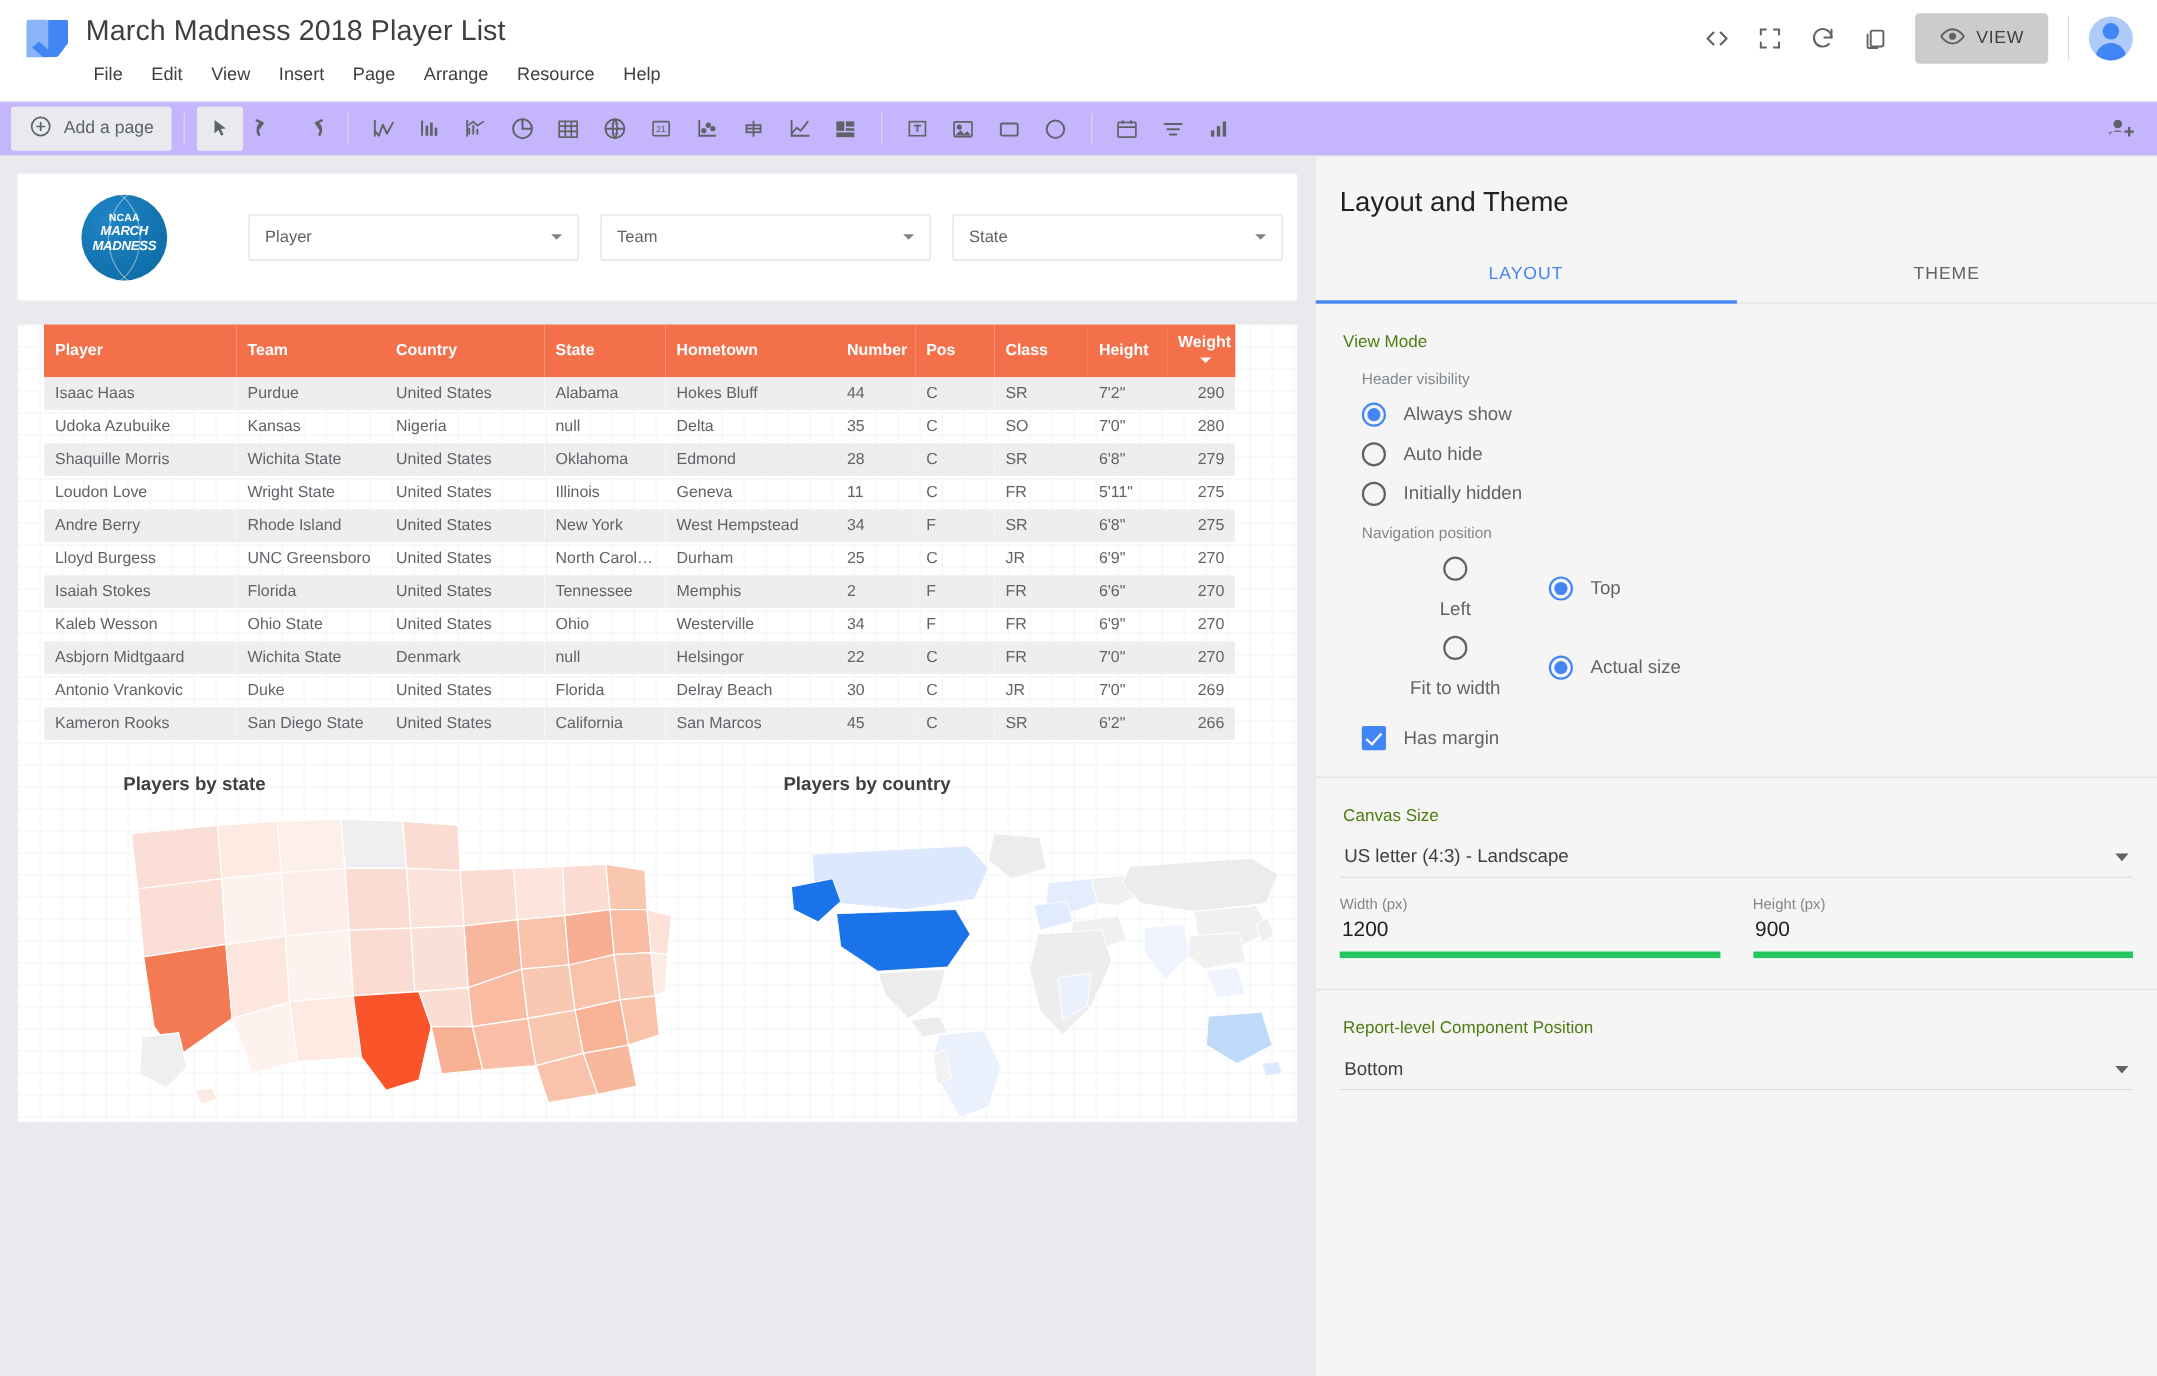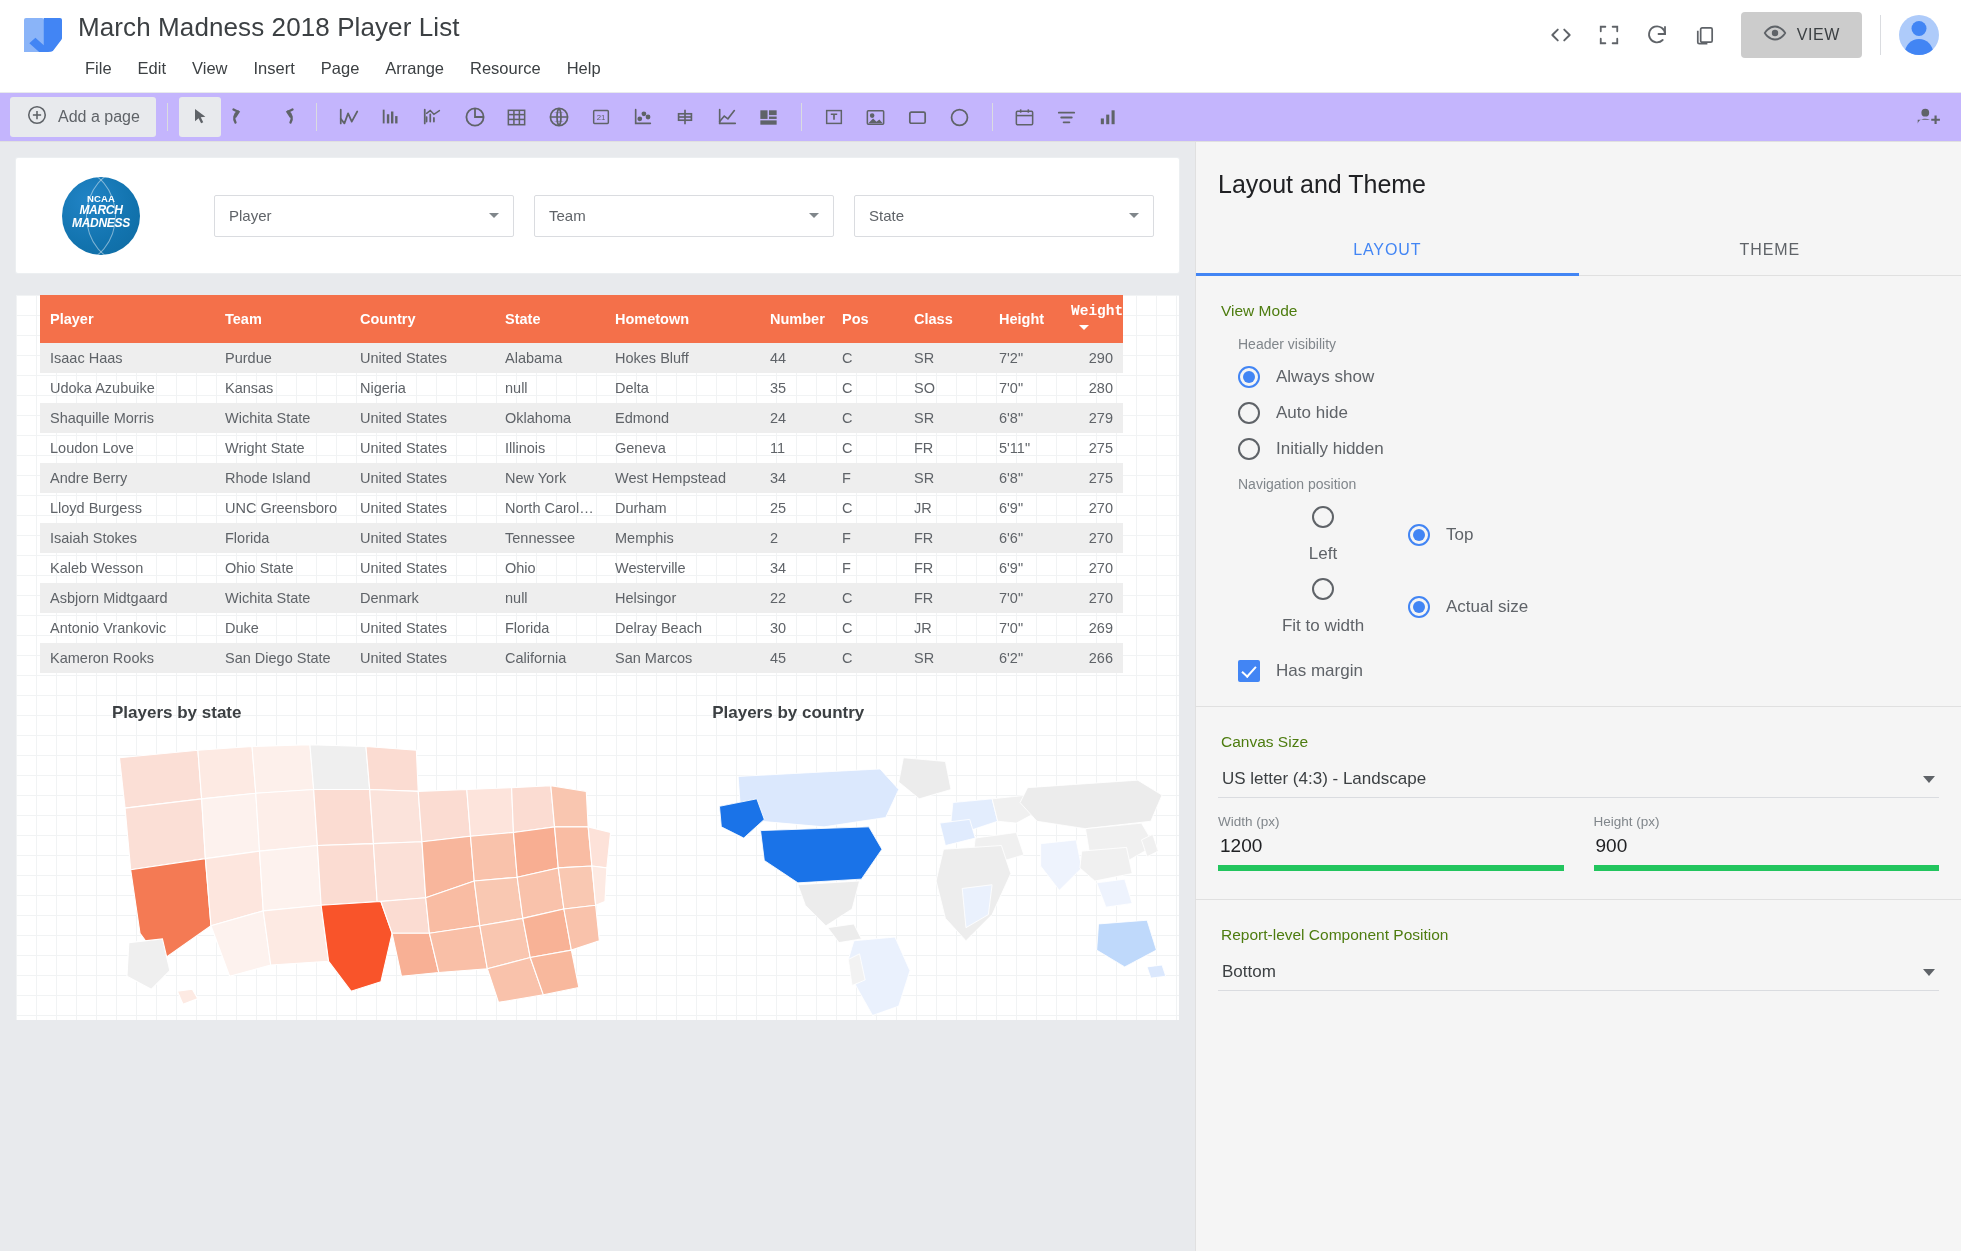--- a/index.html
+++ b/index.html
@@ -32,42 +32,42 @@
   .addpage { display: flex; align-items: center; gap: 10px; height: 40px; padding: 0 16px; margin-left: 10px; background: #e8eaed; border-radius: 3px; color: #5f6368; font-size: 16px; }
   .tsep { width: 1px; height: 28px; background: #dadce0; margin: 0 11px; }
   .tb-icon { width: 42px; height: 40px; display: flex; align-items: center; justify-content: center; color: #5f6368; border-radius: 3px; }
   .tb-icon.sel { background: #e8eaed; }
   .toolbar-right { position: absolute; right: 20px; top: 50%; transform: translateY(-50%); color: #5f6368; display: flex; }
 
   
   .body { flex: 1 1 auto; display: flex; min-height: 0; }
   .canvas-area { width: 1195px; flex: 0 0 1195px; background: #e8eaed; position: relative; overflow: hidden; padding: 16px; }
 
-  .report-header { background: #fff; height: 115px; border-radius: 2px; display: flex; align-items: center; padding: 0 22px; box-shadow: 0 0 0 1px #eceff1; }
+  .report-header { background: #fff; height: 115px; border-radius: 2px; display: flex; align-items: center; padding: 0 34px; box-shadow: 0 0 0 1px #eceff1; }
   .ncaa-logo { width: 78px; height: 78px; border-radius: 50%; background: radial-gradient(circle at 34% 30%, #2184c6 0%, #1273ae 60%, #0f6aa0 100%); position: relative; overflow: hidden; margin-left: 24px; flex: 0 0 78px; }
   .ncaa-logo .seam { position: absolute; border: 1.5px solid rgba(255,255,255,.45); border-radius: 50%; }
   .ncaa-logo .s1 { left: -26px; top: -8px; width: 80px; height: 94px; }
   .ncaa-logo .s2 { right: -26px; top: -8px; width: 80px; height: 94px; }
   .ncaa-logo .txt { position: absolute; left: 0; right: 0; top: 17px; text-align: center; color: #fff; font-size: 9.5px; font-weight: 700; line-height: 1.08; letter-spacing: .2px; font-family: "Liberation Sans", sans-serif; }
   .ncaa-logo .txt .big { font-size: 12px; font-style: italic; letter-spacing: -.3px; display: block; }
 
   .filters { display: flex; gap: 20px; margin-left: 74px; }
   .filter { width: 300px; height: 42px; border: 1px solid #dadce0; border-radius: 2px; display: flex; align-items: center; justify-content: space-between; padding: 0 14px; background: #fff; }
   .filter .lab { font-size: 15px; color: #5f6368; }
   .caret { width: 0; height: 0; border-left: 5px solid transparent; border-right: 5px solid transparent; border-top: 5px solid #80868b; }
 
   .report-body { margin-top: 8px; background: #fff; background-image:
       linear-gradient(to right, #f1f3f4 1px, transparent 1px),
       linear-gradient(to bottom, #f1f3f4 1px, transparent 1px);
     background-size: 20px 20px; padding: 0; position: relative; height: 725px; }
 
   
   table.data { border-collapse: collapse; width: 1083px; margin: 22px 0 0 24px; font-size: 14.5px; table-layout: fixed; }
   table.data th { background: #f4704a; color: #ffffff; font-weight: 700; text-align: left; padding: 8px 10px; font-size: 14.5px; height: 30px; }
-  table.data th.r { text-align: left; font-family: Liberation Mono, monospace; }
+  table.data th.r { text-align: center; }
   table.data td { color: #5f6368; padding: 7px 10px; height: 27px; white-space: nowrap; overflow: hidden; text-overflow: ellipsis; }
   table.data td.r { text-align: right; }
   table.data tbody tr:nth-child(odd) td { background: #eeeeee; }
   table.data tbody tr:nth-child(even) td { background: transparent; }
   .sorticon { display: inline-block; margin-left: 8px; width: 0; height: 0; border-left: 5px solid transparent; border-right: 5px solid transparent; border-top: 5px solid #fff; vertical-align: middle; }
 
   
   .charts { display: flex; margin: 30px 0 0 0; }
   .chart { position: relative; }
   .chart-title { font-size: 17px; font-weight: 700; color: #3c4043; margin-bottom: 8px; }
@@ -424,21 +424,21 @@
                 <td>SO</td>
                 <td>7'0"</td>
                 <td class="r">280</td>
               </tr>
               <tr>
                 <td>Shaquille Morris</td>
                 <td>Wichita State</td>
                 <td>United States</td>
                 <td>Oklahoma</td>
                 <td>Edmond</td>
-                <td>24</td>
+                <td>28</td>
                 <td>C</td>
                 <td>SR</td>
                 <td>6'8"</td>
                 <td class="r">279</td>
               </tr>
               <tr>
                 <td>Loudon Love</td>
                 <td>Wright State</td>
                 <td>United States</td>
                 <td>Illinois</td>

